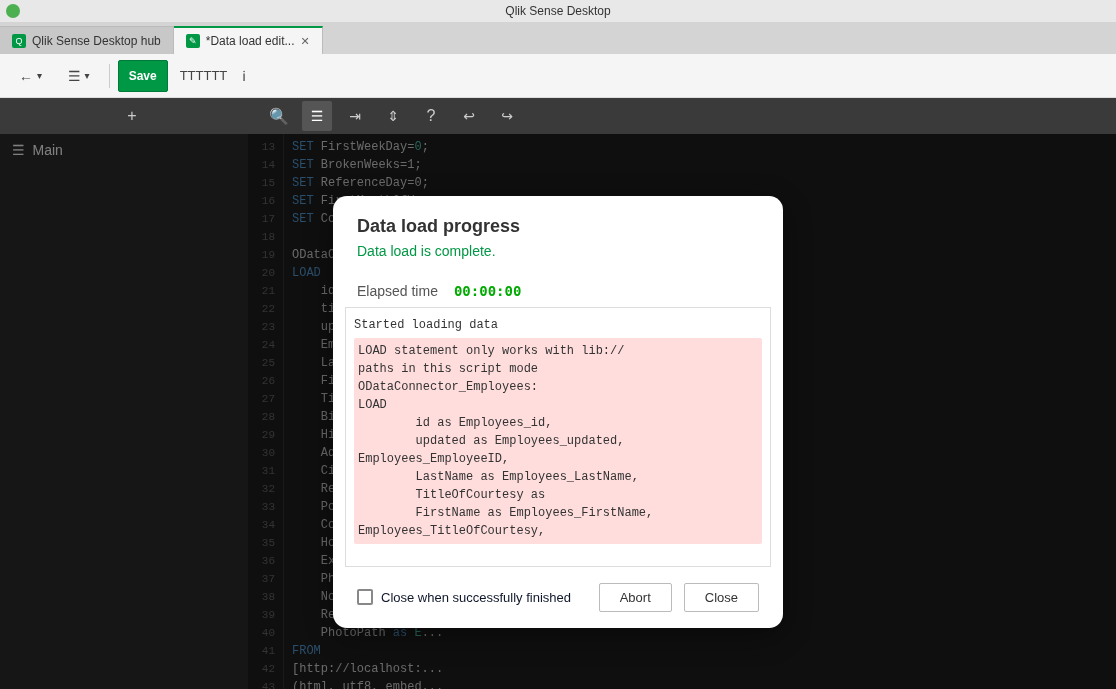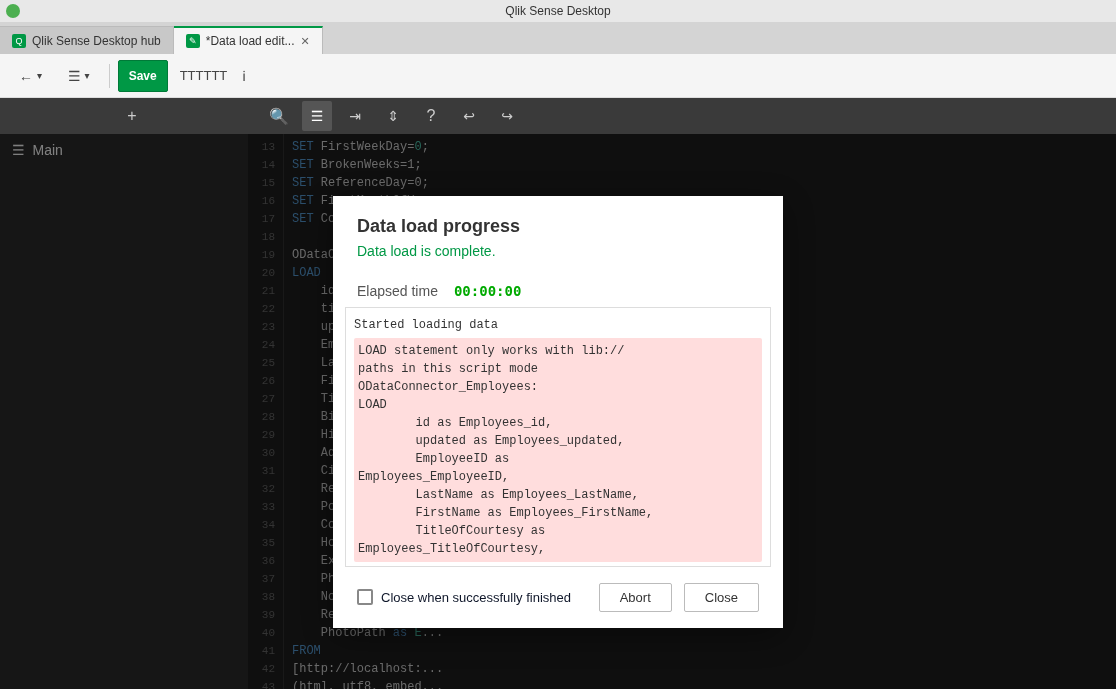--- a/index.html
+++ b/index.html
@@ -207,21 +207,21 @@
       height: 100%;
       background: rgba(0,0,0,0.5);
       display: flex;
       align-items: center;
       justify-content: center;
       z-index: 100;
     }
     .modal {
       background: white;
       width: 450px;
-      border-radius: 0;
+      border-radius: 14px;
       box-shadow: 0 8px 32px rgba(0,0,0,0.4);
       overflow: hidden;
     }
     .modal-header {
       padding: 20px 24px 8px;
     }
     .modal-title {
       font-size: 18px;
       font-weight: 600;
       color: #333;
@@ -469,25 +469,24 @@
       </div>
       <div class="modal-log">
         <div class="log-line">Started loading data</div>
         <div class="log-error-section">
           <div class="log-line">LOAD statement only works with lib://</div>
           <div class="log-line">paths in this script mode</div>
           <div class="log-line">ODataConnector_Employees:</div>
           <div class="log-line">LOAD</div>
           <div class="log-line">&nbsp;&nbsp;&nbsp;&nbsp;&nbsp;&nbsp;&nbsp;&nbsp;id as Employees_id,</div>
           <div class="log-line">&nbsp;&nbsp;&nbsp;&nbsp;&nbsp;&nbsp;&nbsp;&nbsp;updated as Employees_updated,</div>
-          <div class="log-line">&nbsp;&nbsp;&nbsp;&nbsp;&nbsp;&nbsp;&nbsp;&nbsp;EmployeeID as</div>
           <div class="log-line">Employees_EmployeeID,</div>
           <div class="log-line">&nbsp;&nbsp;&nbsp;&nbsp;&nbsp;&nbsp;&nbsp;&nbsp;LastName as Employees_LastName,</div>
+          <div class="log-line">&nbsp;&nbsp;&nbsp;&nbsp;&nbsp;&nbsp;&nbsp;&nbsp;TitleOfCourtesy as</div>
           <div class="log-line">&nbsp;&nbsp;&nbsp;&nbsp;&nbsp;&nbsp;&nbsp;&nbsp;FirstName as Employees_FirstName,</div>
-          <div class="log-line">&nbsp;&nbsp;&nbsp;&nbsp;&nbsp;&nbsp;&nbsp;&nbsp;TitleOfCourtesy as</div>
           <div class="log-line">Employees_TitleOfCourtesy,</div>
 
         </div>
       </div>
       <div class="modal-footer">
         <div class="checkbox-wrapper">
           <div class="checkbox-box"></div>
           <span>Close when successfully finished</span>
         </div>
         <button class="modal-btn abort">

